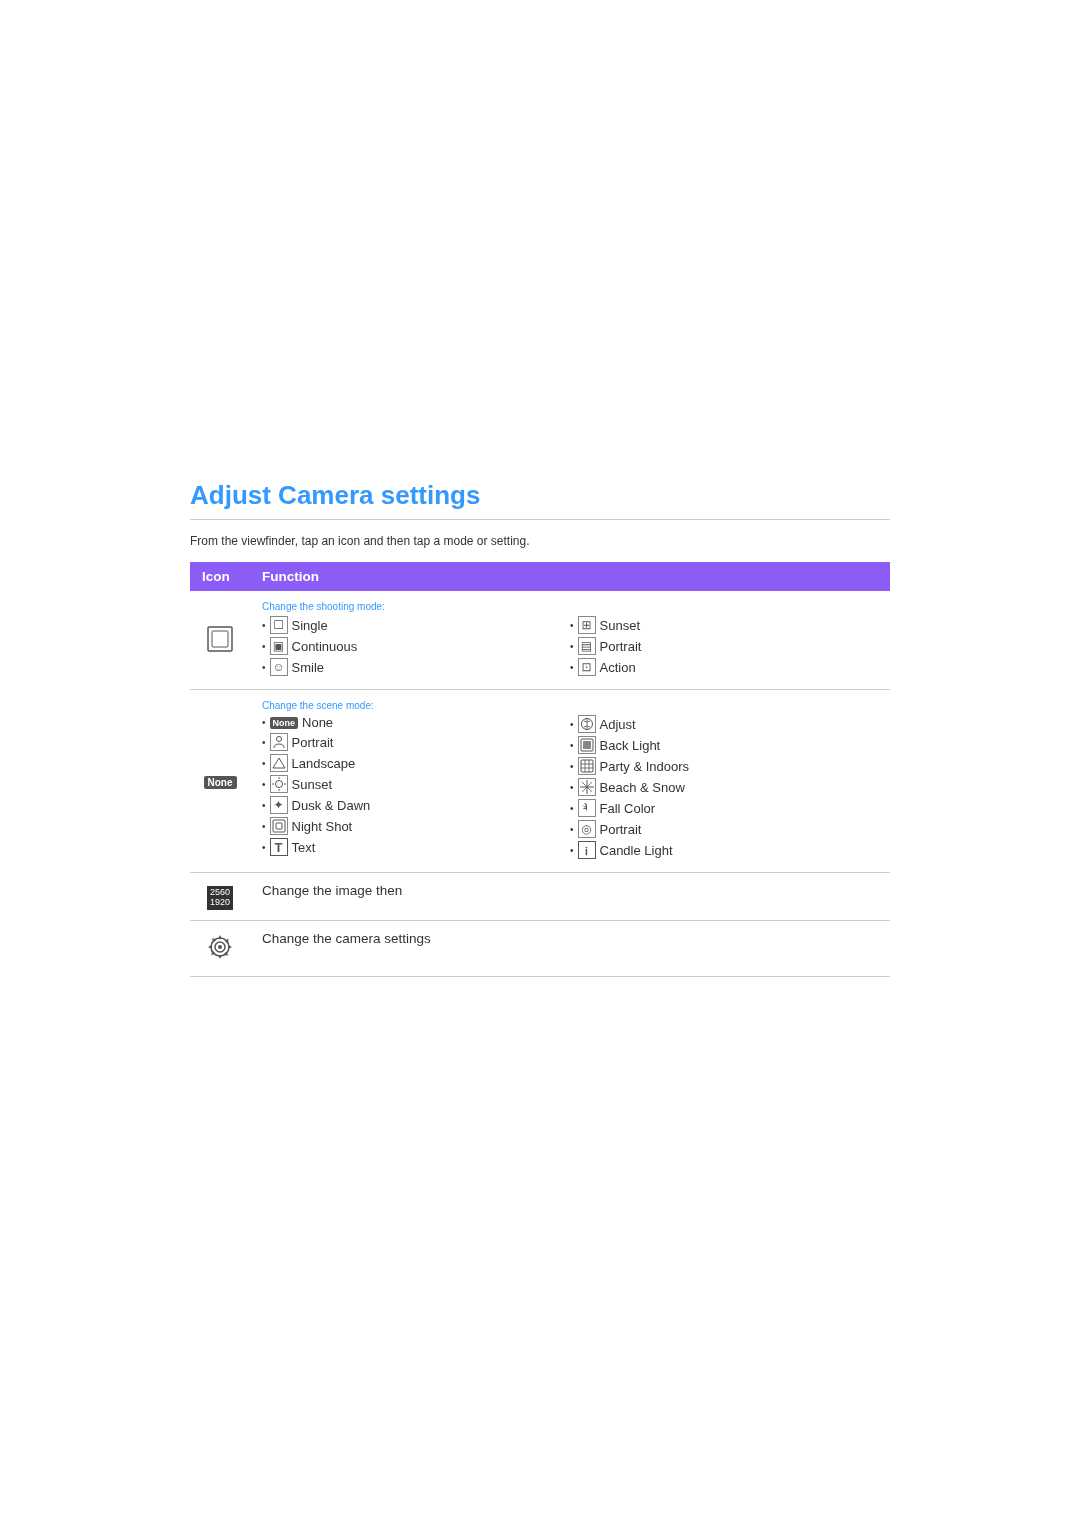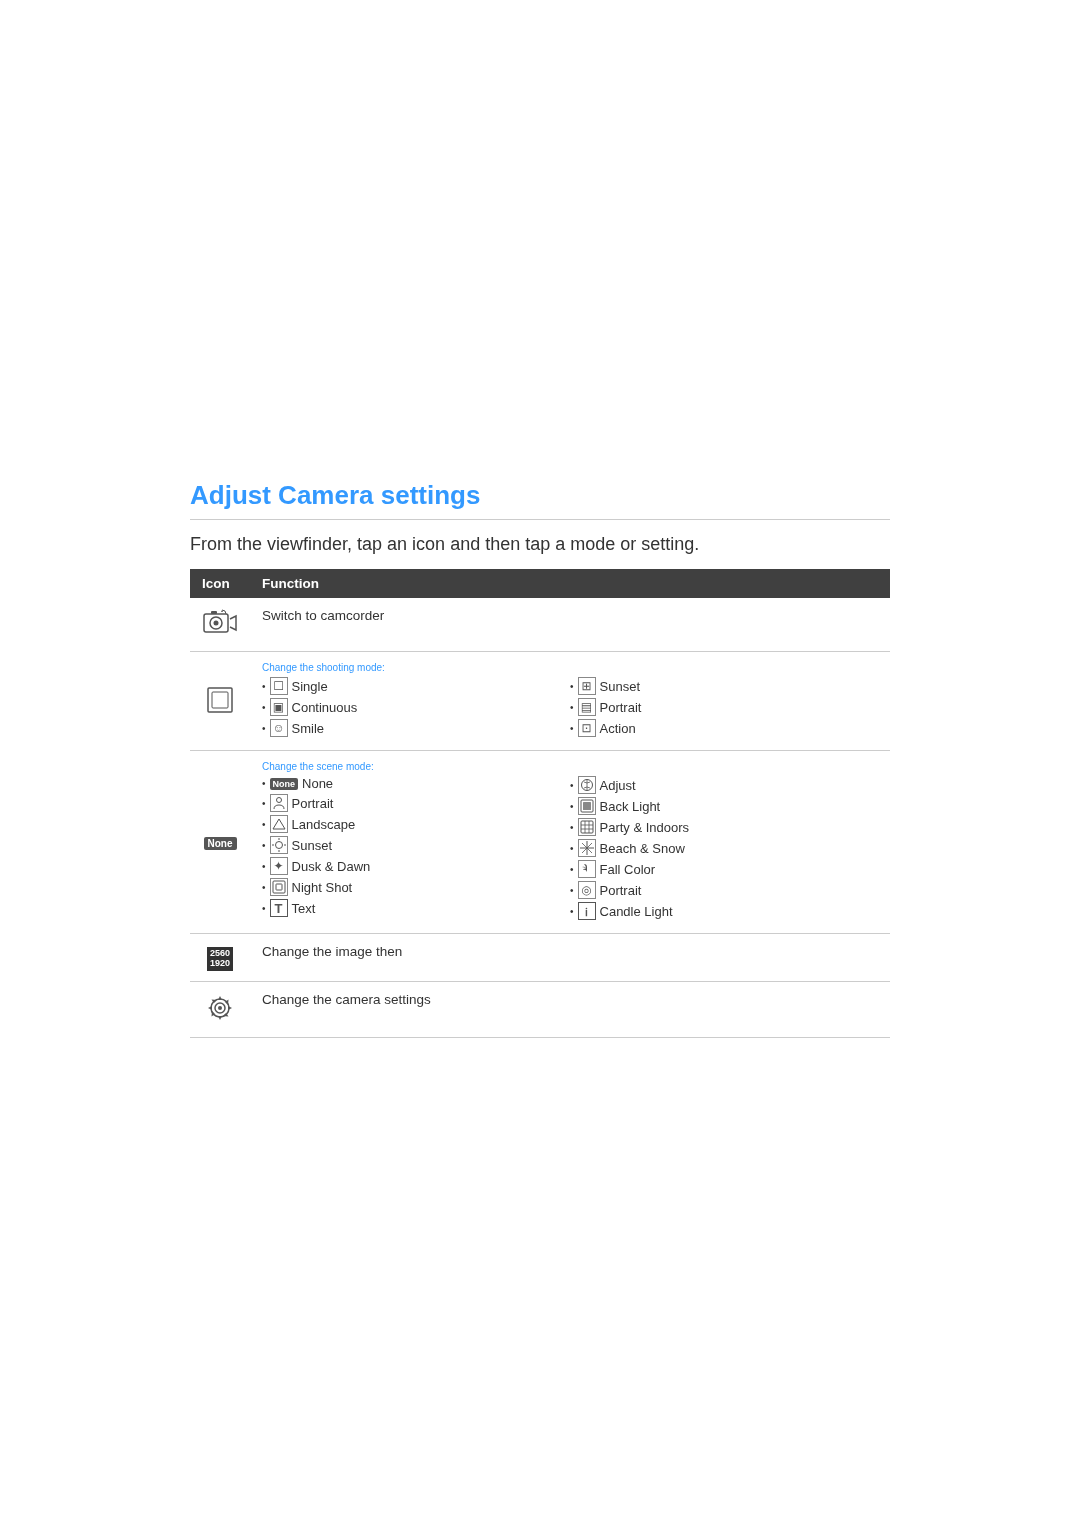--- a/index.html
+++ b/index.html
@@ -20,30 +20,30 @@
     }
     .section-title {
       font-size: 26px;
       color: #3399ff;
       font-weight: bold;
       padding-bottom: 8px;
       border-bottom: 1px solid #ccc;
     }
     .intro-text {
       margin: 14px 0 14px 0;
-      font-size: 18px;
+      font-size: 12px;
       color: #333;
     }
     table {
       width: 100%;
       border-collapse: collapse;
       font-size: 13.5px;
     }
     thead tr {
-      background-color: #404040;
+      background-color: #8b5cf6;
       color: #fff;
     }
     thead th {
       padding: 7px 12px;
       text-align: left;
       font-weight: bold;
     }
     tbody tr {
       border-bottom: 1px solid #ccc;
     }
@@ -113,21 +113,21 @@
       font-weight: bold;
     }
     .size-icon {
       display: inline-block;
       background: #333;
       color: #fff;
       font-size: 9px;
       line-height: 1.1;
       padding: 2px 3px;
       text-align: center;
-      font-weight: bold;
+      font-weight: normal;
     }
     .settings-icon {
       font-size: 24px;
     }
     .page-number {
       text-align: center;
       margin-top: 60px;
       font-size: 14px;
       color: #333;
     }
@@ -141,40 +141,20 @@
 
   <table>
     <thead>
       <tr>
         <th>Icon</th>
         <th>Function</th>
       </tr>
     </thead>
     <tbody>
 
-      <tr>
-        <td class="icon-cell">
-          <div class="icon-box">
-
-            <svg width="36" height="30" viewBox="0 0 36 30" fill="none" xmlns="http://www.w3.org/2000/svg">
-              <rect x="2" y="6" width="24" height="18" rx="2" stroke="#555" stroke-width="1.5" fill="none"></rect>
-              <circle cx="14" cy="15" r="6" stroke="#555" stroke-width="1.5" fill="none"></circle>
-              <circle cx="14" cy="15" r="2.5" fill="#555"></circle>
-              <rect x="9" y="3" width="6" height="3" rx="1" fill="#555"></rect>
-              <path d="M28 11 L34 8 L34 22 L28 19" stroke="#555" stroke-width="1.5" fill="none"></path>
-
-              <path d="M20 2 Q24 2 24 6" stroke="#555" stroke-width="1" fill="none" marker-end="url(#arr)"></path>
-              <path d="M20 2 L19 4 L21 4 Z" fill="#555"></path>
-            </svg>
-          </div>
-        </td>
-        <td>
-          <span>Switch to camcorder</span>
-        </td>
-      </tr>
 
       <tr>
         <td class="icon-cell">
           <div class="icon-box">
             <svg width="28" height="28" viewBox="0 0 28 28" fill="none">
               <rect x="2" y="2" width="24" height="24" rx="1" stroke="#555" stroke-width="1.5" fill="none"></rect>
               <rect x="6" y="6" width="16" height="16" rx="1" stroke="#555" stroke-width="1" fill="none"></rect>
             </svg>
           </div>
         </td>

